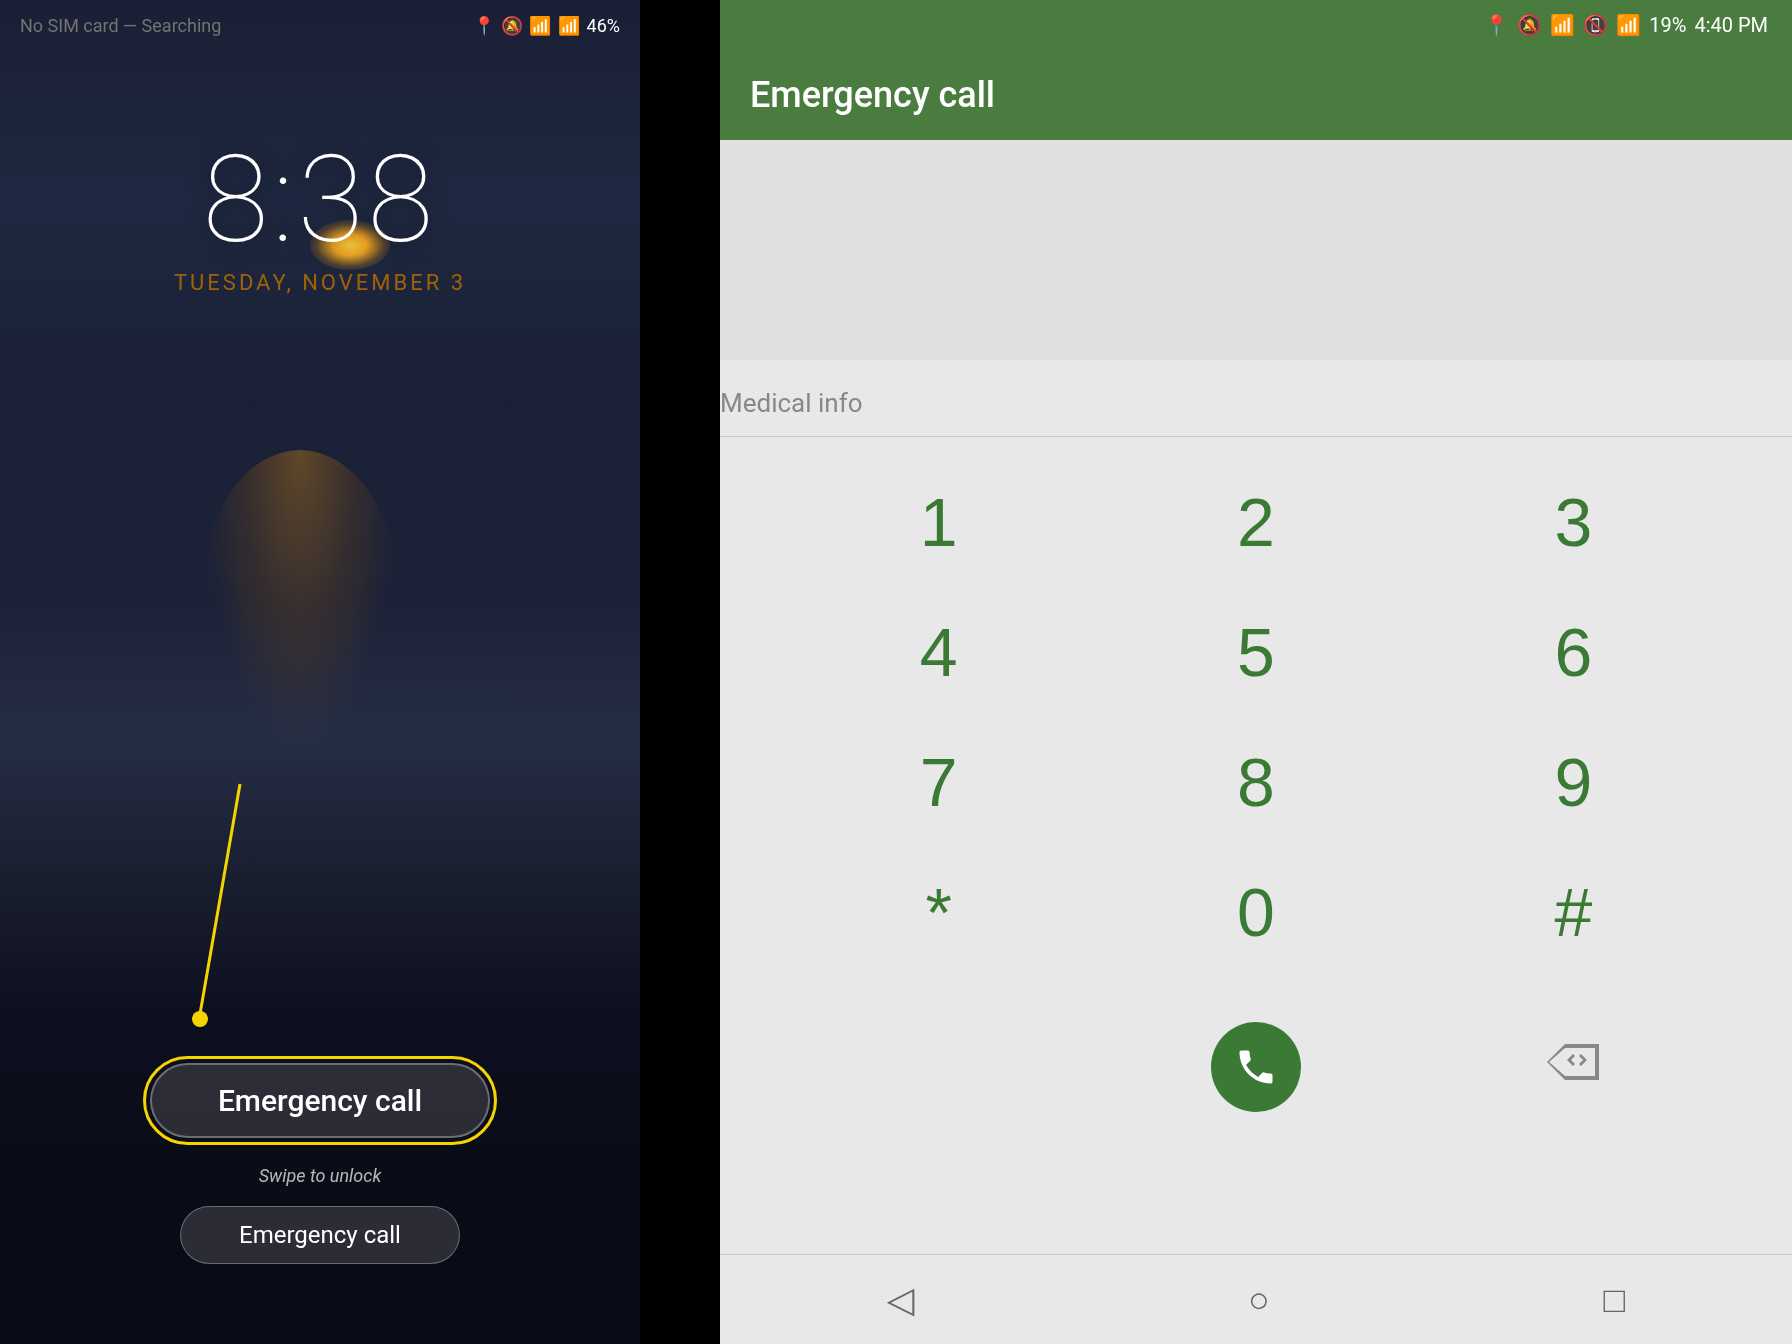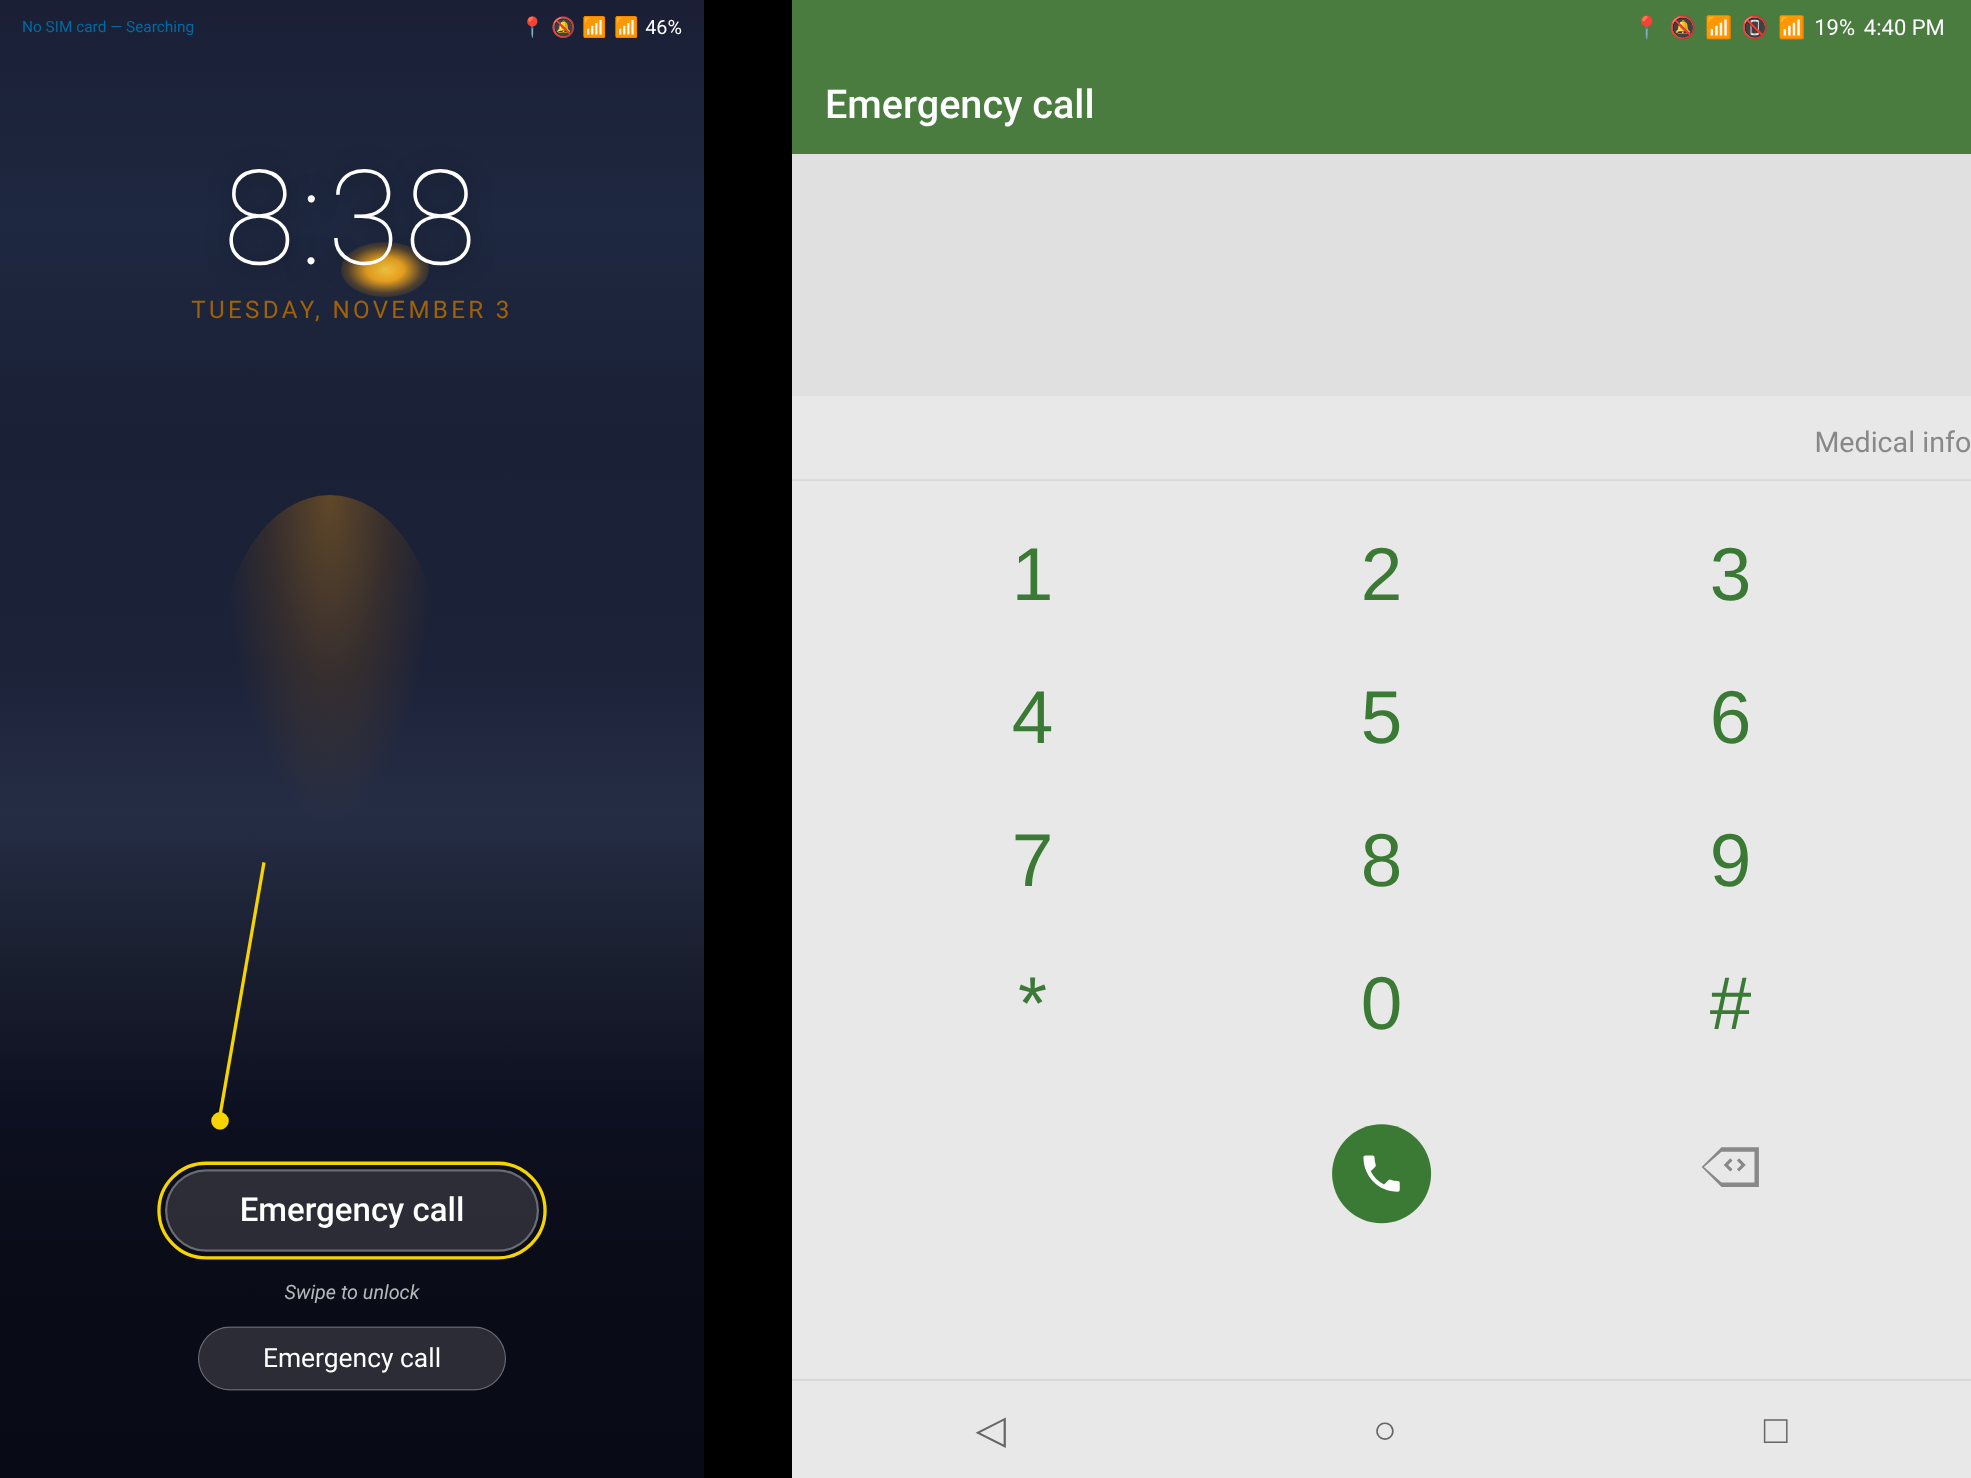--- a/index.html
+++ b/index.html
@@ -69,22 +69,22 @@
       width: 100%;
       height: 50px;
       display: flex;
       align-items: center;
       justify-content: space-between;
       padding: 0 20px;
       z-index: 10;
     }
 
     .status-bar-left .status-text {
-      color: #0369a1;
-      font-size: 14px;
+      color: #737373;
+      font-size: 18px;
       font-weight: 400;
     }
 
     .status-icons-left {
       display: flex;
       align-items: center;
       gap: 6px;
     }
 
     .status-icons-left span {
@@ -252,21 +252,21 @@
       background: #e0e0e0;
       display: flex;
       align-items: flex-end;
       justify-content: center;
       padding-bottom: 20px;
     }
 
     
     .medical-info {
       padding: 28px 0 18px 0;
-      text-align: right;
+      text-align: left;
       border-bottom: 1px solid #ccc;
       color: #888;
       font-size: 26px;
     }
 
     
     .keypad {
       padding: 20px 60px;
       display: grid;
       grid-template-columns: repeat(3, 1fr);

